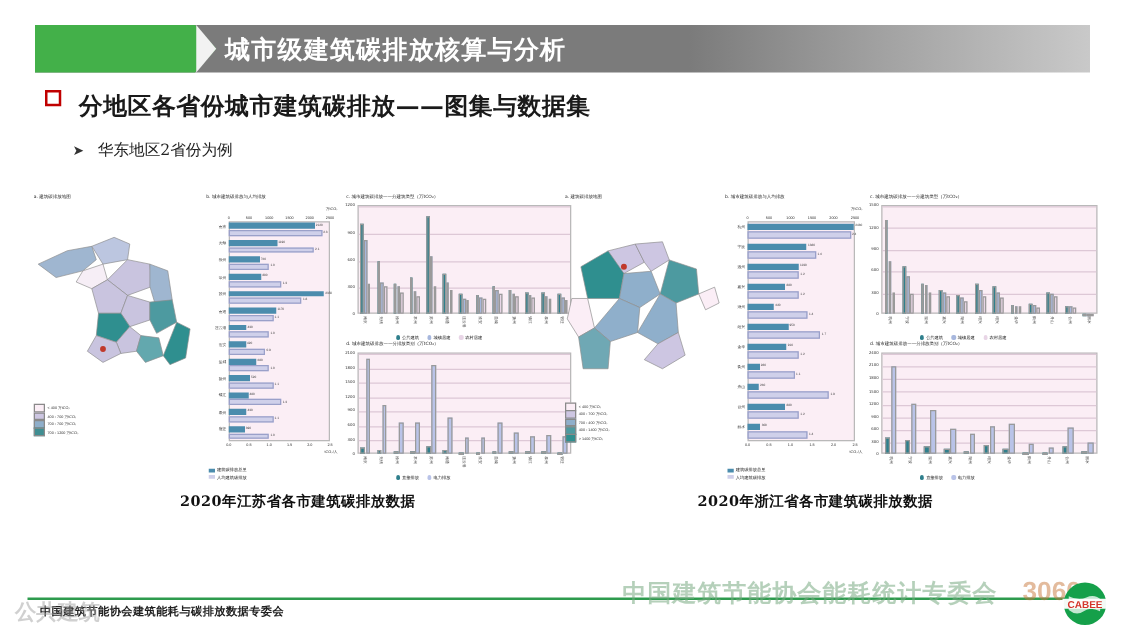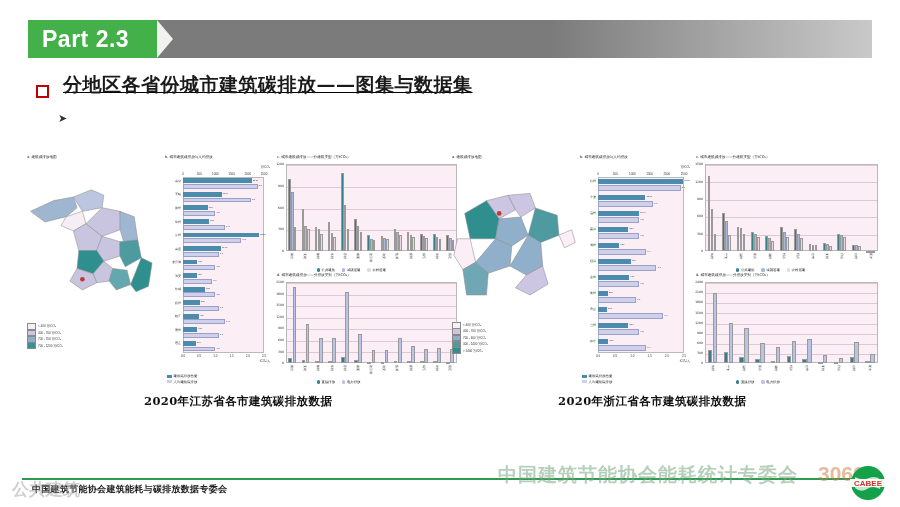--- a/index.html
+++ b/index.html
@@ -14,21 +14,21 @@
   .hdr .green:after{content:"";position:absolute;left:128px;top:0;width:0;height:0;
        border-top:19px solid transparent;border-bottom:19px solid transparent;border-left:17px solid #43b049;}
   .hdr .notch{position:absolute;left:129px;top:0;width:0;height:0;
        border-top:19px solid transparent;border-bottom:19px solid transparent;border-left:16px solid #f2f2f2;}
   .hdr .part{position:absolute;left:14px;top:0;height:38px;line-height:38px;color:#fff;
        font-size:23px;font-weight:bold;font-family:"Liberation Sans",sans-serif;letter-spacing:.5px;}
   .hdr .ttl{position:absolute;left:152px;top:0;height:38px;line-height:38px;color:#fff;
        font-size:20px;font-weight:bold;font-family:"DejaVu Sans",sans-serif;letter-spacing:1px;}
 
   
-  .b1{position:absolute;left:36px;top:72px;display:flex;align-items:flex-end;gap:14px;text-decoration:underline;}
+  .b1{position:absolute;left:36px;top:72px;display:flex;align-items:flex-start;gap:14px;}
   .b1 .sq{width:13px;height:13px;border:2.2px solid #c00000;box-sizing:border-box;}
   .b1 .tx{font-size:19px;font-weight:bold;color:#1a1a1a;font-family:"DejaVu Serif",serif;letter-spacing:.5px;}
   .b2{position:absolute;left:58px;top:112px;display:flex;align-items:center;gap:11px;}
   .b2 .ar{color:#333;font-size:11px;}
   .b2 .tx{font-size:12.5px;color:#222;font-family:"DejaVu Serif",serif;}
 
   
   .panel{position:absolute;top:155px;height:235px;}
   .pL{left:25px;width:435px;}
   .pR{left:450px;width:432px;}
@@ -70,29 +70,30 @@
   .wm3{left:818px;top:462px;font-size:21px;color:rgba(200,120,60,.5);font-family:"Liberation Sans",sans-serif;}
   .logo{position:absolute;left:845px;top:458px;width:46px;height:46px;}
 </style>
 </head>
 <body>
 
 <div class="hdr">
   <div class="grey"></div>
   <div class="green"></div>
   <div class="notch"></div>
-  <div class="part">Part 2.3</div>
+  <div class="ttl">城市级建筑碳排放核算与分析</div>
 </div>
 
 <div class="b1">
   <div class="sq"></div>
   <div class="tx">分地区各省份城市建筑碳排放——图集与数据集</div>
 </div>
 <div class="b2">
   <div class="ar">➤</div>
+  <div class="tx">华东地区2省份为例</div>
 </div>
 
 <div class="panel pL" id="panel-0">
     <div class="mapbox" style="left: 0px; top: 0px; width: 138px; height: 200px;">
       <div class="ct" style="position: absolute; left: 2px; top: 0px;">a. 建筑碳排放地图</div>
       <svg viewBox="0 0 150 130" style="position: absolute; left: 2px; top: 8px; width: 134px; height: 152px;">
         <path d="M4,34 L30,22 L52,18 L56,30 L44,40 L20,46 Z" fill="#9fb6d0" stroke="#8d8d8d" stroke-width=".6"></path>
         <path d="M52,18 L72,10 L86,16 L84,30 L62,34 Z" fill="#bcc6e0" stroke="#8d8d8d" stroke-width=".6"></path>
         <path d="M44,40 L62,34 L66,48 L52,56 L38,50 Z" fill="#f6eef6" stroke="#8d8d8d" stroke-width=".6"></path>
         <path d="M66,48 L84,30 L104,34 L106,54 L84,62 Z" fill="#c9c4df" stroke="#8d8d8d" stroke-width=".6"></path>

